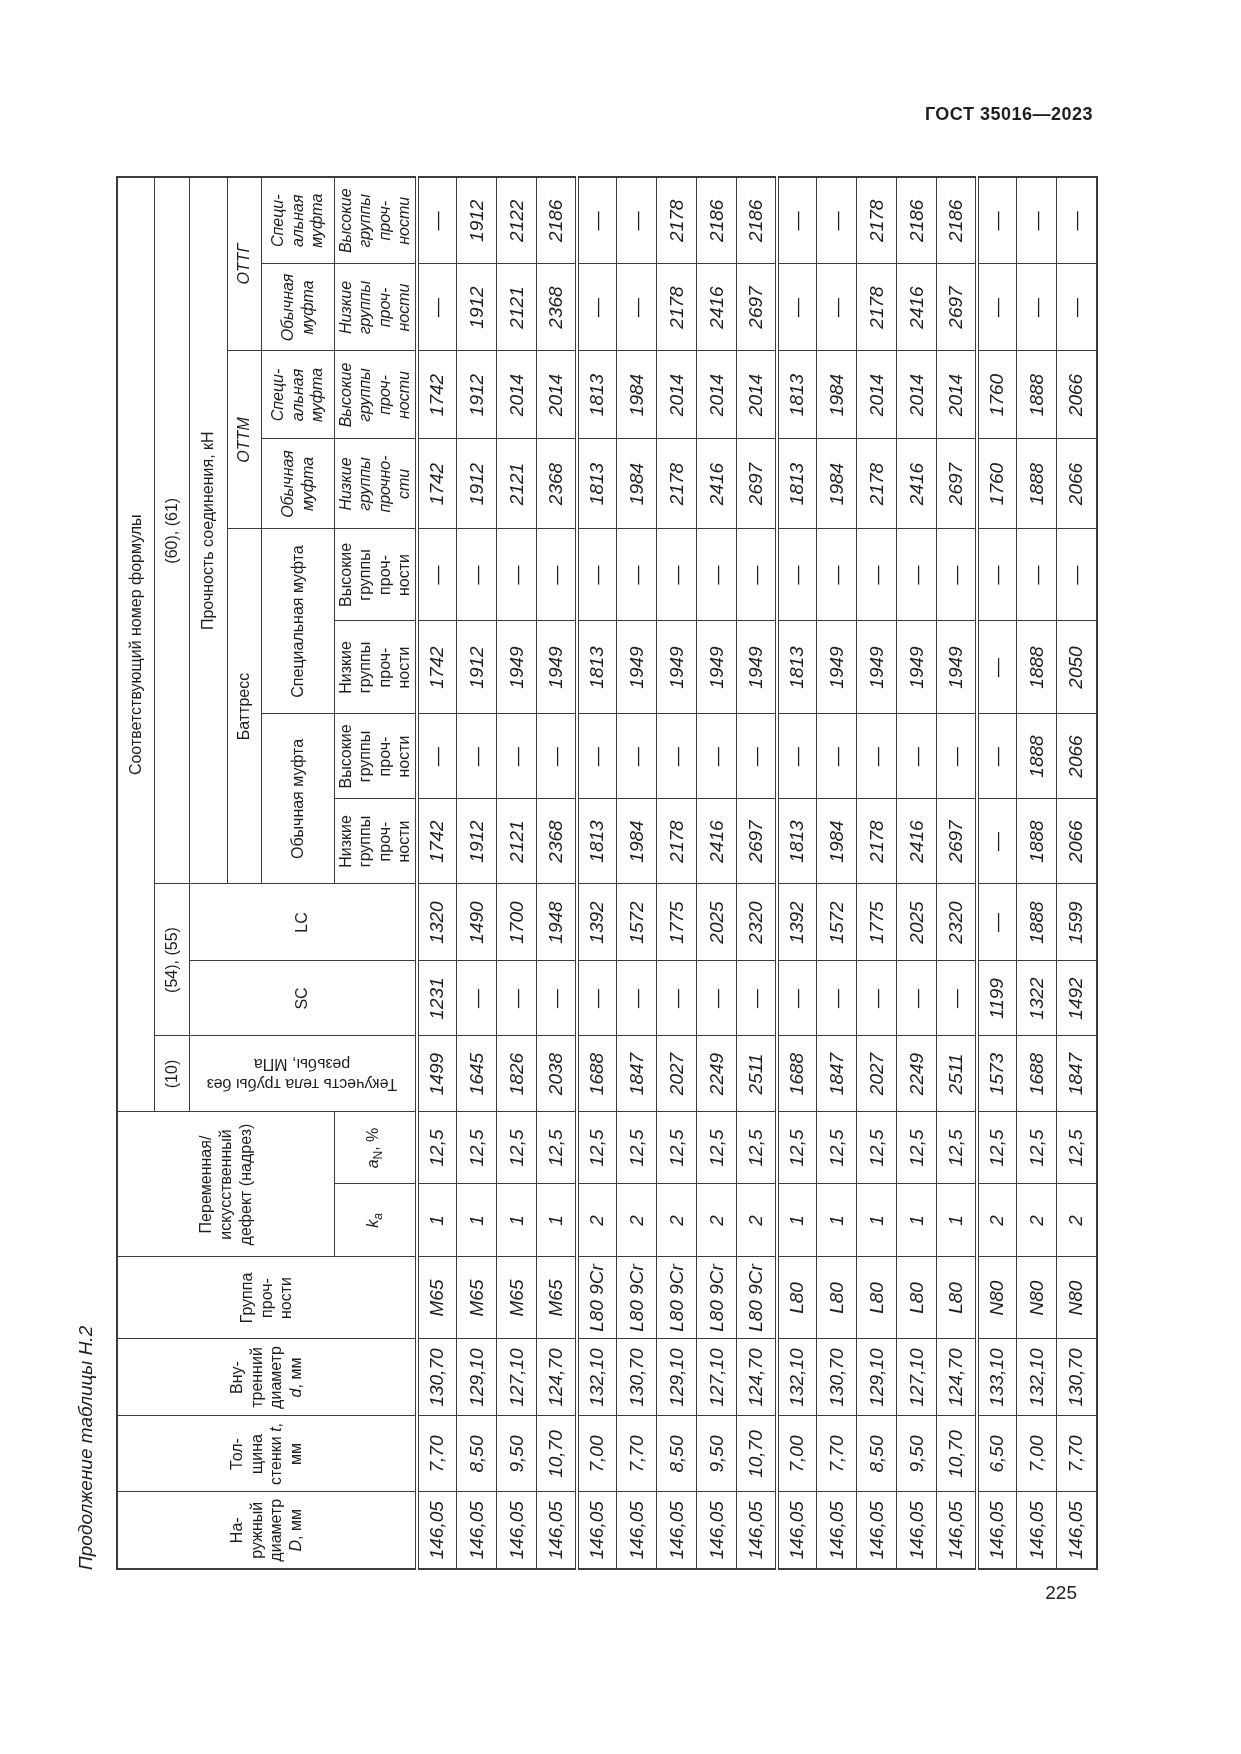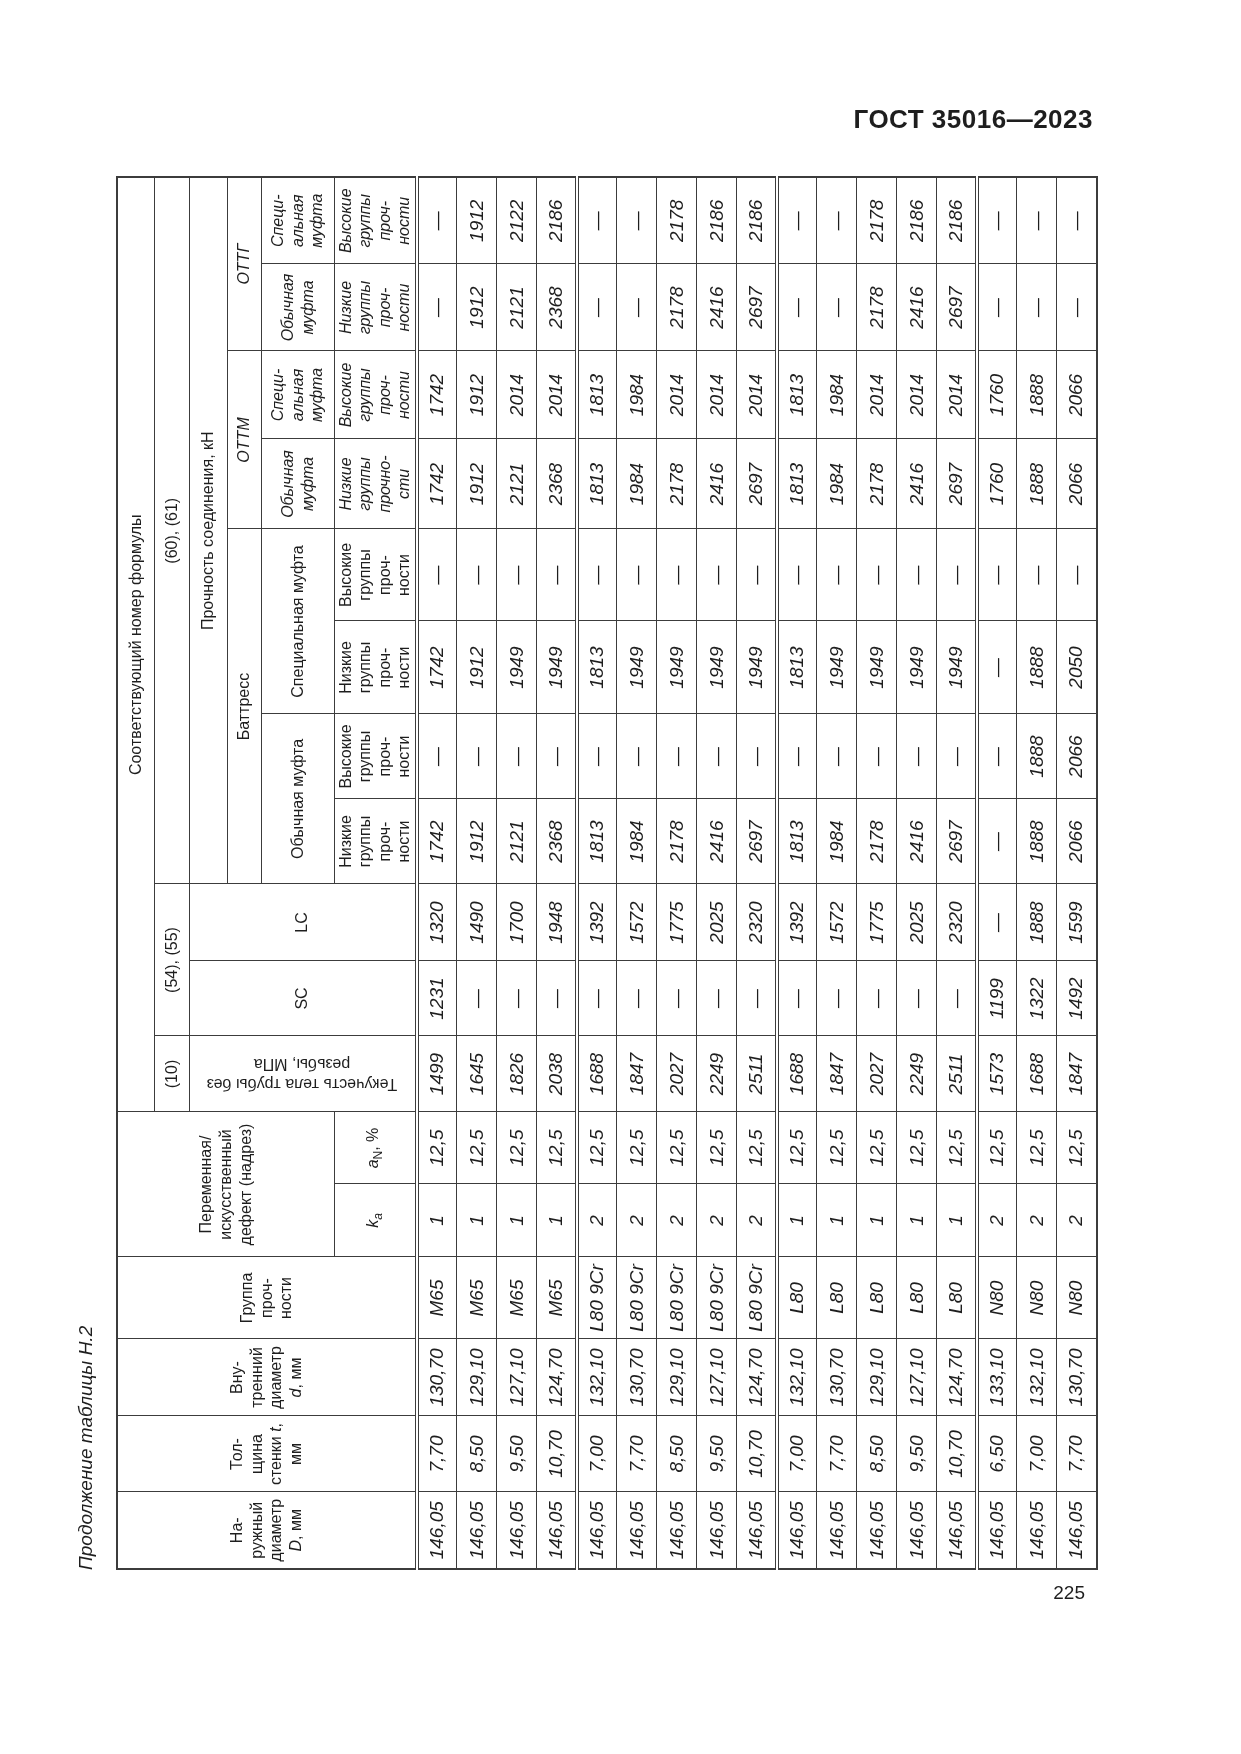--- a/index.html
+++ b/index.html
@@ -4,24 +4,24 @@
 <style>
   html,body { margin:0; padding:0; }
   body {
     position:relative; width:1241px; height:1754px;
     background:#ffffff; color:#1e1e1e;
     font-family:"Liberation Sans", sans-serif;
     overflow:hidden;
   }
   .page-header {
     position:absolute; top:104px; right:148px;
-    font-weight:bold; font-size:26px; letter-spacing:0.5px;
+    font-weight:bold; font-size:18px; letter-spacing:0.5px;
   }
   .page-number {
-    position:absolute; top:1582px; right:156px;
+    position:absolute; top:1582px; right:164px;
     font-size:19px;
   }
   
   .rot-sheet {
     position:absolute; left:75px; top:1570px;
     width:1392px; height:1020px;
     transform:rotate(-90deg); transform-origin:0 0;
   }
   .caption {
     font-style:italic; font-size:19px; height:32px;

